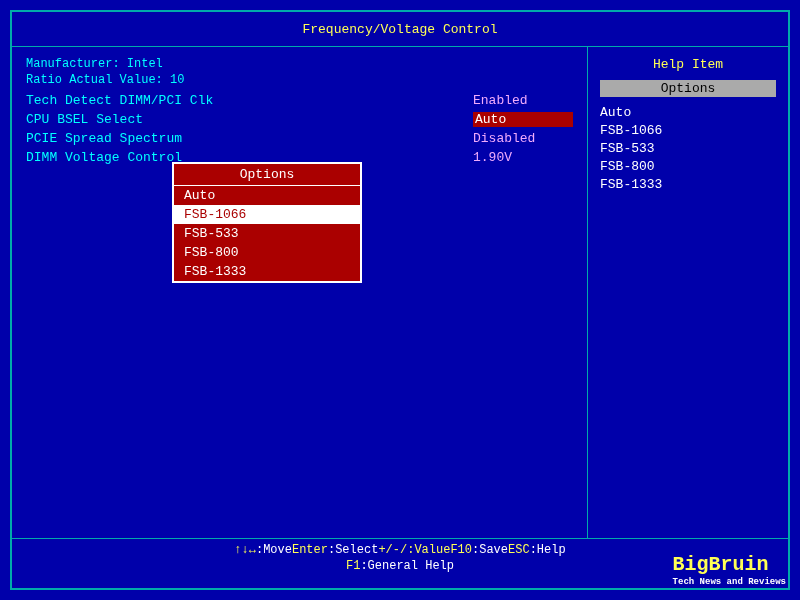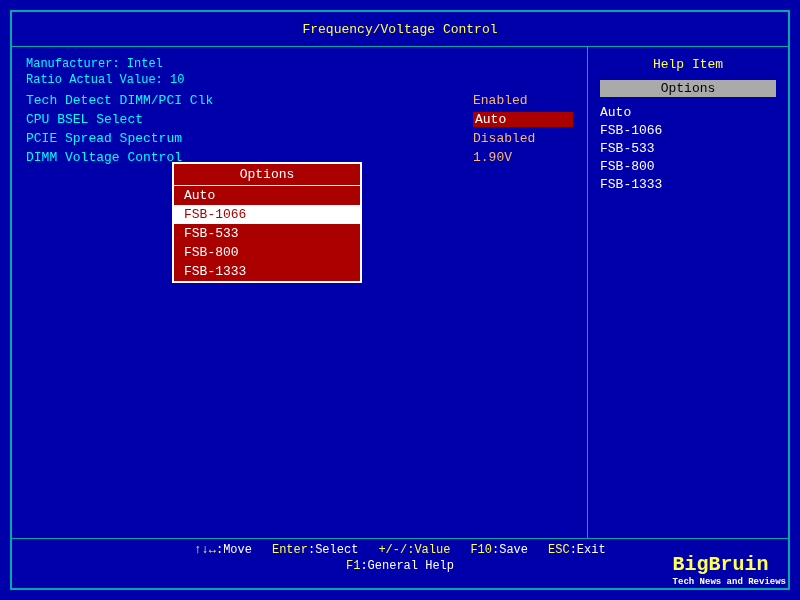--- a/index.html
+++ b/index.html
@@ -73,21 +73,21 @@
       justify-content: space-between;
       margin-bottom: 4px;
       font-size: 13px;
     }
 
     .setting-name {
       color: #00ffff;
     }
 
     .setting-value {
-      color: #fdba74;
+      color: #f0abfc;
       min-width: 100px;
     }
 
     .setting-value.selected {
       background: #aa0000;
       color: #ffffff;
       padding: 0 2px;
     }
 
     
@@ -158,21 +158,20 @@
       right: 0;
       background: #0000aa;
       border-top: 1px solid #00aaaa;
       padding: 4px 8px;
       height: 50px;
     }
 
     .bottom-line {
       display: flex;
       justify-content: center;
-      gap: 20px;
       font-size: 12px;
       color: #ffffff;
       margin-bottom: 2px;
     }
 
     .bottom-key {
       color: #ffff55;
     }
 
     
@@ -257,21 +256,21 @@
         </div>
 
     </div>
 
     <div id="bottom-bar">
       <div class="bottom-line" id="bottom-line1">
           <span><span class="bottom-key">↑↓↔</span><span>:Move</span></span>
           <span><span class="bottom-key">Enter</span><span>:Select</span></span>
           <span><span class="bottom-key">+/-/:Value</span></span>
           <span><span class="bottom-key">F10</span><span>:Save</span></span>
-          <span><span class="bottom-key">ESC</span><span>:Exit</span></span>
+          <span><span class="bottom-key">ESC</span><span>:Help</span></span>
         </div>
       <div class="bottom-line" id="bottom-line2">
           <span><span class="bottom-key">F1</span><span>:General Help</span></span>
         </div>
     </div>
 
   </div>
 
   <div id="watermark">
     <div class="big">BigBruin</div>

